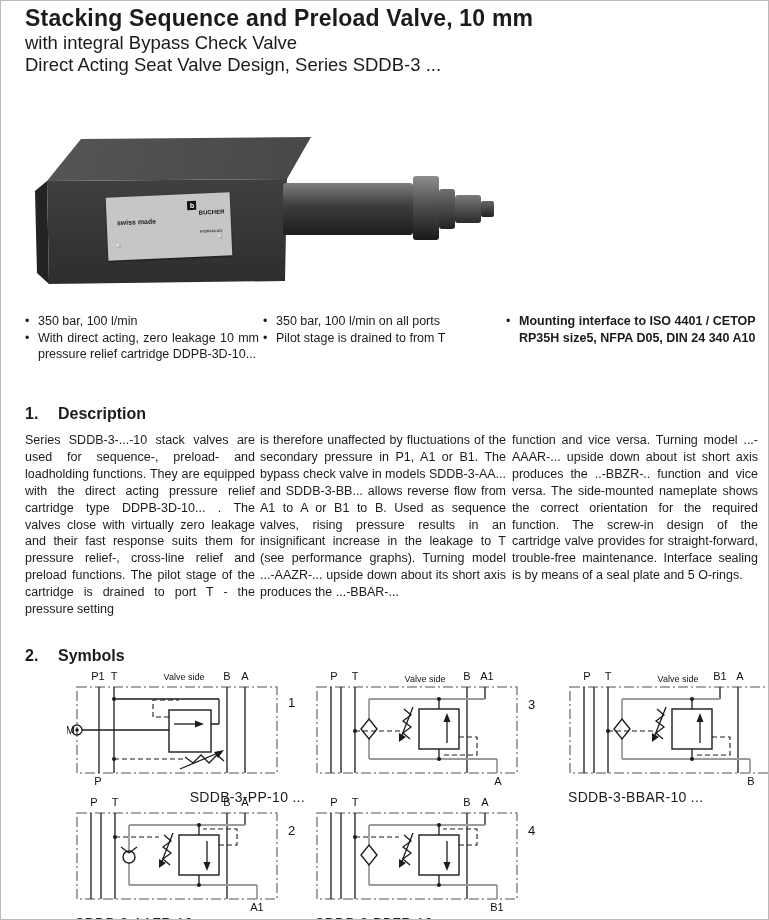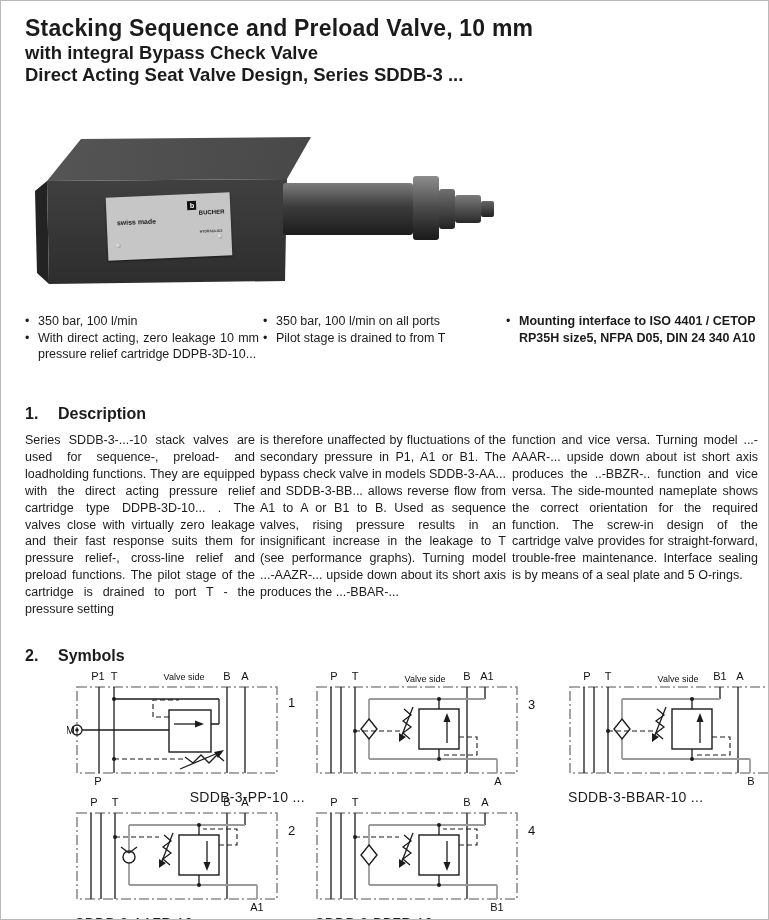--- a/index.html
+++ b/index.html
@@ -1,22 +1,22 @@
 <!DOCTYPE html>
 <html><head>
 <meta charset="utf-8">
 <style>
   html,body{margin:0;padding:0;background:#ffffff;}
   body{font-family:"Liberation Sans","DejaVu Sans",sans-serif;color:#1b1b1b;}
   #page{position:relative;width:769px;height:920px;background:#fff;border:1px solid #b9b9b9;box-sizing:border-box;overflow:hidden;}
 
   
-  .title-block{position:absolute;left:24px;top:14px;width:720px;}
+  .title-block{position:absolute;left:24px;top:4px;width:720px;}
   .title-main{font-size:23px;font-weight:bold;line-height:27px;letter-spacing:.2px;}
-  .title-sub{font-size:18.5px;font-weight:bold;line-height:22px;}
+  .title-sub{font-size:18.5px;font-weight:normal;line-height:22px;}
 
   
   .photo{position:absolute;left:28px;top:122px;width:480px;height:175px;}
   .photo .face{position:absolute;left:0;top:0;width:480px;height:175px;}
   .face-top{clip-path:polygon(18px 58px,52px 16px,282px 14px,258px 56px);
             background:linear-gradient(100deg,#565656,#474747 60%,#3f3f3f);}
   .face-front{clip-path:polygon(18px 58px,258px 56px,256px 158px,20px 161px);
               background:linear-gradient(180deg,#4a4a4a,#343434 70%,#2b2b2b);}
   .face-left{clip-path:polygon(18px 58px,20px 161px,8px 150px,6px 68px);
              background:#232323;}

